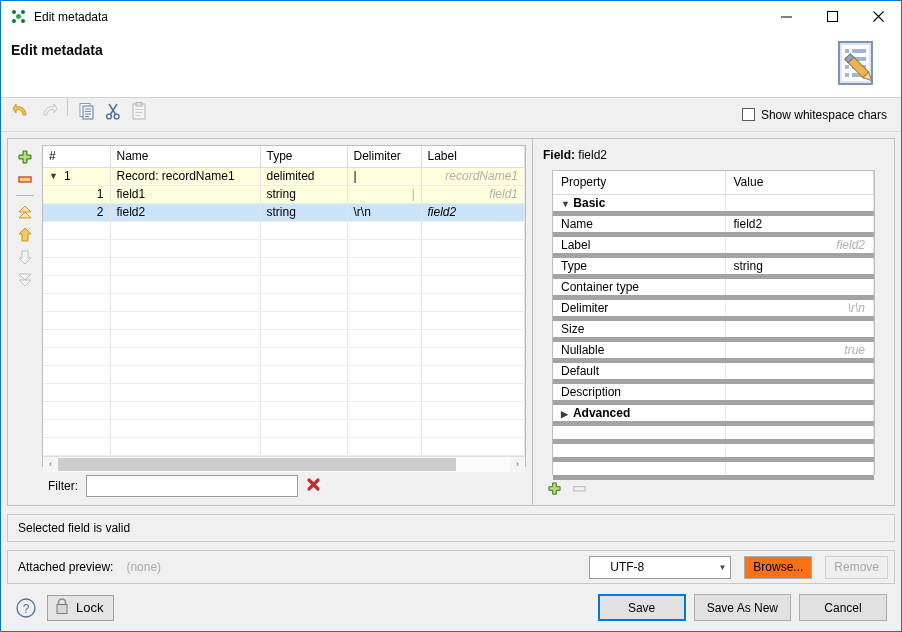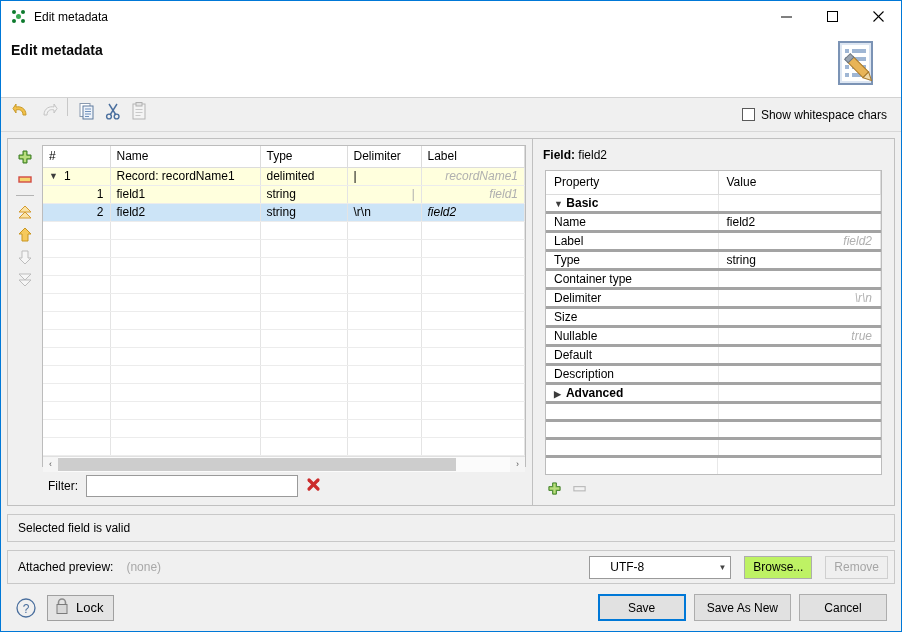--- a/index.html
+++ b/index.html
@@ -149,33 +149,33 @@
   
   .right-pane {
     flex: 1; min-width: 0;
     border: 1px solid #c0c0c0; border-left: none;
     background: #f0f0f0;
     display: flex; flex-direction: column;
   }
   .field-hdr { padding: 9px 10px 8px 10px; font-size: 12px; }
   .field-hdr b { font-weight: bold; }
   .props-wrap {
-    margin: 0 12px; flex: 1; min-height: 0;
+    margin: 0 19px; flex: 1; min-height: 0;
     border: 1px solid #bcbcbc; background: #fff;
     display: flex; flex-direction: column;
   }
   table.props { border-collapse: collapse; width: 100%; table-layout: fixed; }
   table.props th {
     font-weight: normal; text-align: left; font-size: 12px;
     background: #fff; padding: 4px 8px; height: 23px;
     border-right: 1px solid #dcdcdc; border-bottom: 1px solid #dcdcdc;
   }
   table.props td {
     font-size: 12px; padding: 1px 8px; height: 18px;
-    border-right: 1px solid #e8e8e8; border-bottom: 3px solid #a3a3a3;
+    border-right: 1px solid #e8e8e8; border-bottom: 5px solid #a3a3a3;
     white-space: nowrap; overflow: hidden; background: #fff;
   }
   td.group { font-weight: bold; padding-left: 10px; }
   td.prop-name { padding-left: 30px; }
   .props-filler { flex: 1; background: #fff; display: flex; }
   .props-filler .c1 { width: 172px; border-right: 1px solid #e8e8e8; }
   .props-filler .c2 { flex: 1; }
   .props-btns { height: 30px; min-height: 30px; display: flex; align-items: center; gap: 10px; padding-left: 14px; }
 
   
@@ -194,21 +194,21 @@
   .preview-none { color: #a8a8a8; }
   .enc-select {
     margin-left: auto;
     width: 142px; height: 23px;
     border: 1px solid #9a9a9a; background: #fff;
     display: flex; align-items: center; padding: 0 4px 0 20px; font-size: 12px;
   }
   .enc-select .chev { margin-left: auto; font-size: 8px; color: #444; }
   .btn {
     height: 23px; padding: 0 8px;
-    border: 1px solid #adadad; background: #bef264;
+    border: 1px solid #adadad; background: #f97316;
     display: flex; align-items: center; justify-content: center;
     font-size: 12px; font-family: "Liberation Sans", sans-serif;
   }
   .btn.disabled { color: #a6a6a6; background: #efefef; border-color: #cfcfcf; }
 
   
   .footer {
     height: 47px; min-height: 47px;
     display: flex; align-items: center; padding: 0 14px 0 14px; gap: 10px;
   }

